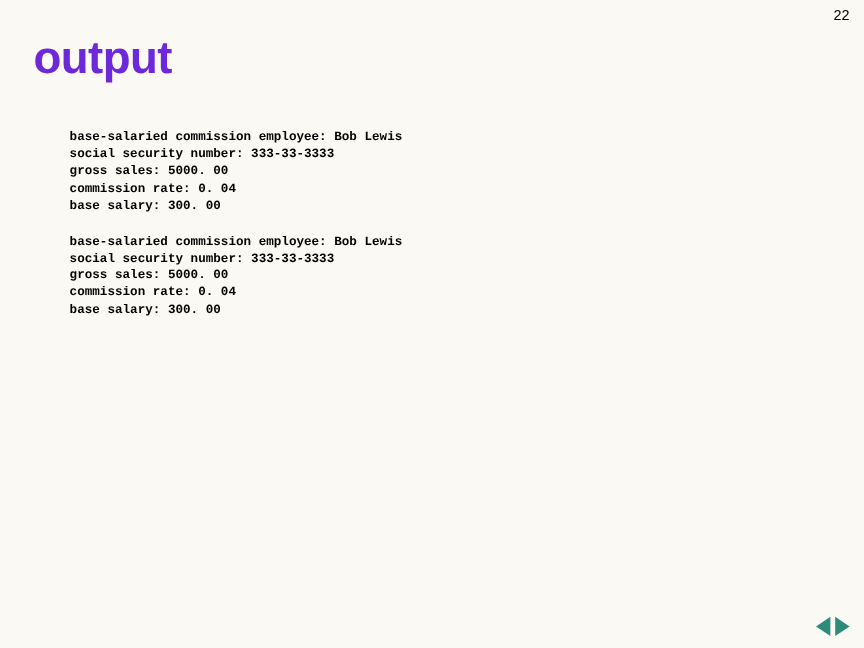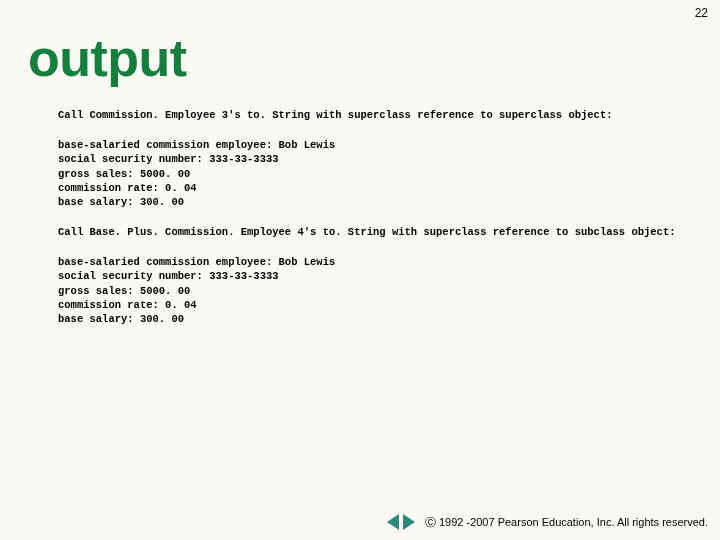--- a/index.html
+++ b/index.html
@@ -16,23 +16,23 @@
     position: absolute;
     top: 6px;
     right: 12px;
     font-size: 12px;
     color: #000;
   }
   .title {
     position: absolute;
     top: 28px;
     left: 28px;
-    font-size: 52px;
+    font-size: 38px;
     font-weight: bold;
-    color: #15803d;
+    color: #6d28d9;
     letter-spacing: -0.5px;
   }
   .output-body {
     position: absolute;
     top: 108px;
     left: 58px;
     right: 40px;
   }
   .block {
     font-family: "Courier New", Courier, monospace;
@@ -74,36 +74,30 @@
   }
 </style>
 </head>
 <body>
 
 <div class="page-number">22</div>
 
 <div class="title">output</div>
 
 <div class="output-body">
-  <div class="block">Call Commission. Employee 3's to. String with superclass reference to superclass object:</div>
   <div class="block">base-salaried commission employee: Bob Lewis
 social security number: 333-33-3333
 gross sales: 5000. 00
 commission rate: 0. 04
 base salary: 300. 00</div>
-  <div class="block">Call Base. Plus. Commission. Employee 4's to. String with superclass reference to subclass object:</div>
   <div class="block">base-salaried commission employee: Bob Lewis
 social security number: 333-33-3333
 gross sales: 5000. 00
 commission rate: 0. 04
 base salary: 300. 00</div>
 </div>
 
 <div class="footer">
   <div class="nav-arrows">
     <div class="arrow arrow-left"></div>
     <div class="arrow arrow-right"></div>
   </div>
-  <span>
-    <span class="copyright-symbol">Ⓒ</span>
-    <span>1992 -2007 Pearson Education, Inc. All rights reserved.</span>
-  </span>
 </div>
 
 </body></html>

